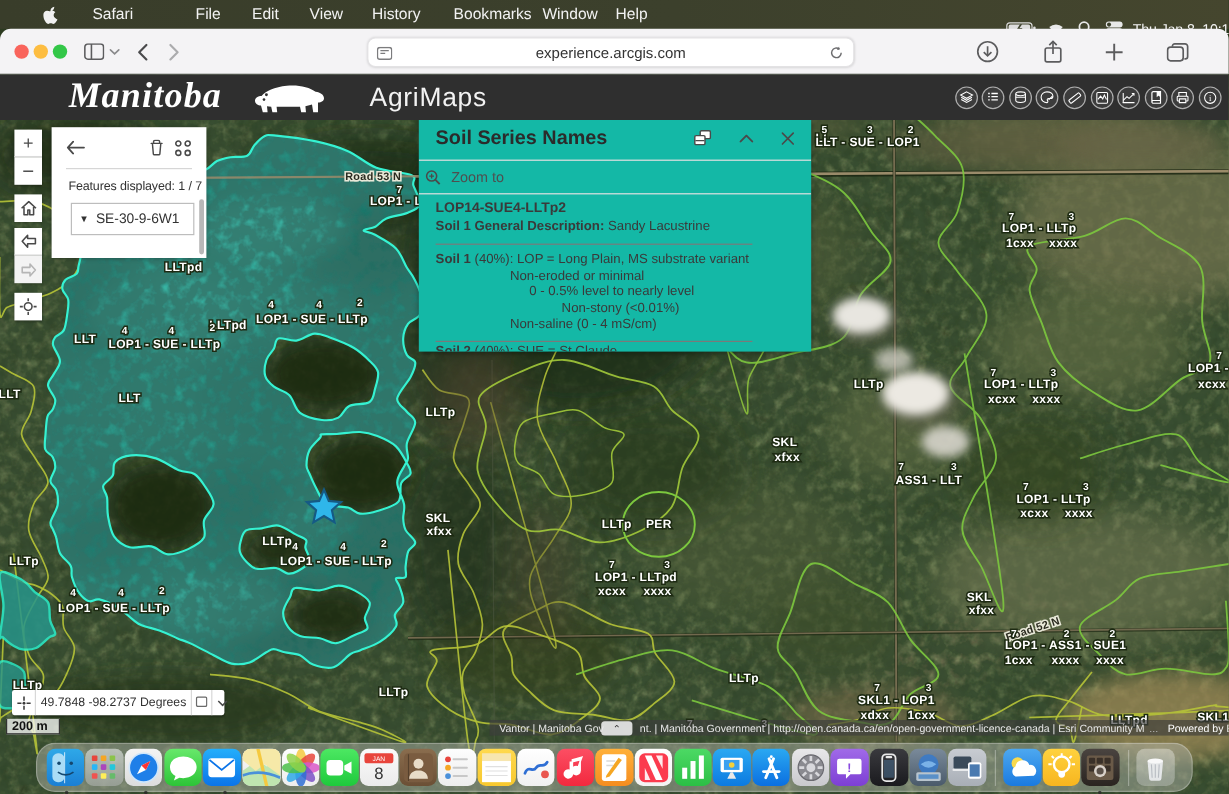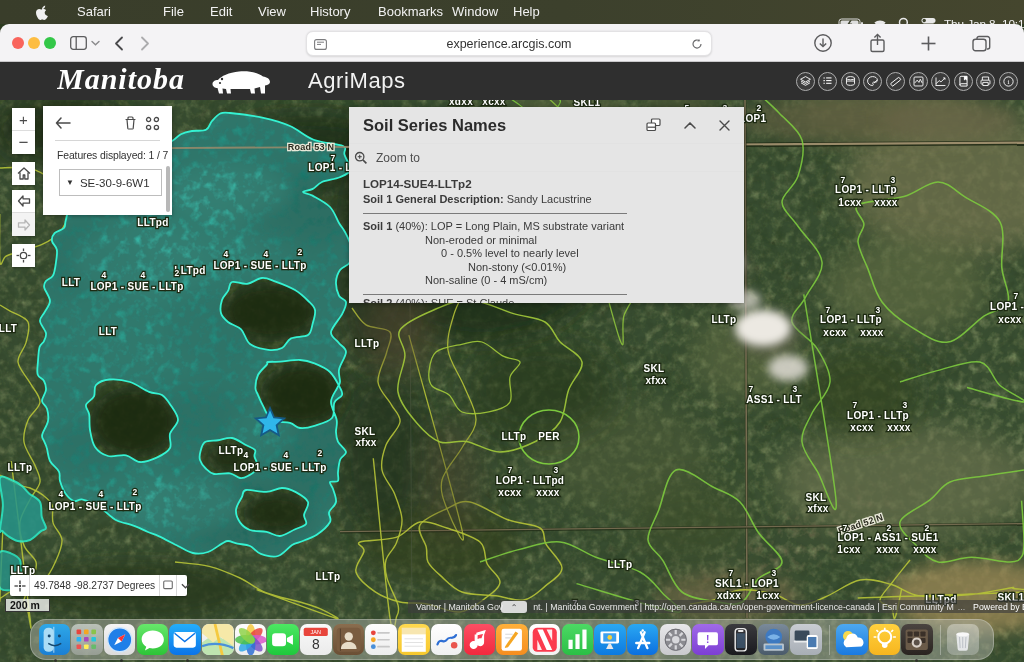--- a/index.html
+++ b/index.html
@@ -28,22 +28,22 @@
     background:#2f2f2f; z-index:40; display:flex; align-items:center; color:#fff;padding-left:24px; }
   .hico { width:19px; height:19px; border-radius:50%; border:1.2px solid #aeaeae;
     background:#3c3c3c; display:inline-flex; align-items:center; justify-content:center; }
   
   .mapbtn { position:absolute; width:23px; height:23px; background:#fff;
     box-shadow:0 1px 2px rgba(0,0,0,0.3); display:flex; align-items:center;
     justify-content:center; font-size:15px; color:#4a4a4a; z-index:20; }
   #featpanel { position:absolute; left:43px; top:106px; width:129px; height:109px;
     background:#fff; box-shadow:0 1px 4px rgba(0,0,0,0.35); z-index:25;
     font-size:11.5px; color:#323232; }
-  #popup { position:absolute; left:349px; top:107px; width:395px; height:196px;
-    background:#e5e5e5; box-shadow:0 1px 5px rgba(0,0,0,0.4); z-index:25; color:#323232; overflow:hidden; }
+  #popup { position:absolute; left:349px; top:97px; width:327px; height:196px;
+    background:#14b8a6; box-shadow:0 1px 5px rgba(0,0,0,0.4); z-index:25; color:#323232; overflow:hidden; }
   #coordw { position:absolute; left:10px; top:575px; width:177px; height:21px;
     background:#fff; border-radius:2px; box-shadow:0 1px 2px rgba(0,0,0,0.3);
     z-index:20; display:flex; align-items:center; font-size:10.5px; color:#323232; white-space:nowrap; }
   #scaleb { position:absolute; left:5px; top:599px; width:45px; height:13px;
     background:rgba(255,255,255,0.75); border:1px solid #333; border-top:none;
     z-index:20; font-size:10.5px; font-weight:bold; color:#111;
     display:flex; align-items:center; padding-left:4px; }
   #attrib { position:absolute; left:408px; top:600px; width:616px; height:13px;
     background:rgba(60,60,60,0.65); z-index:19; color:#e8e8e8; font-size:8.8px;
     display:flex; align-items:center; white-space:nowrap; overflow:hidden; }

